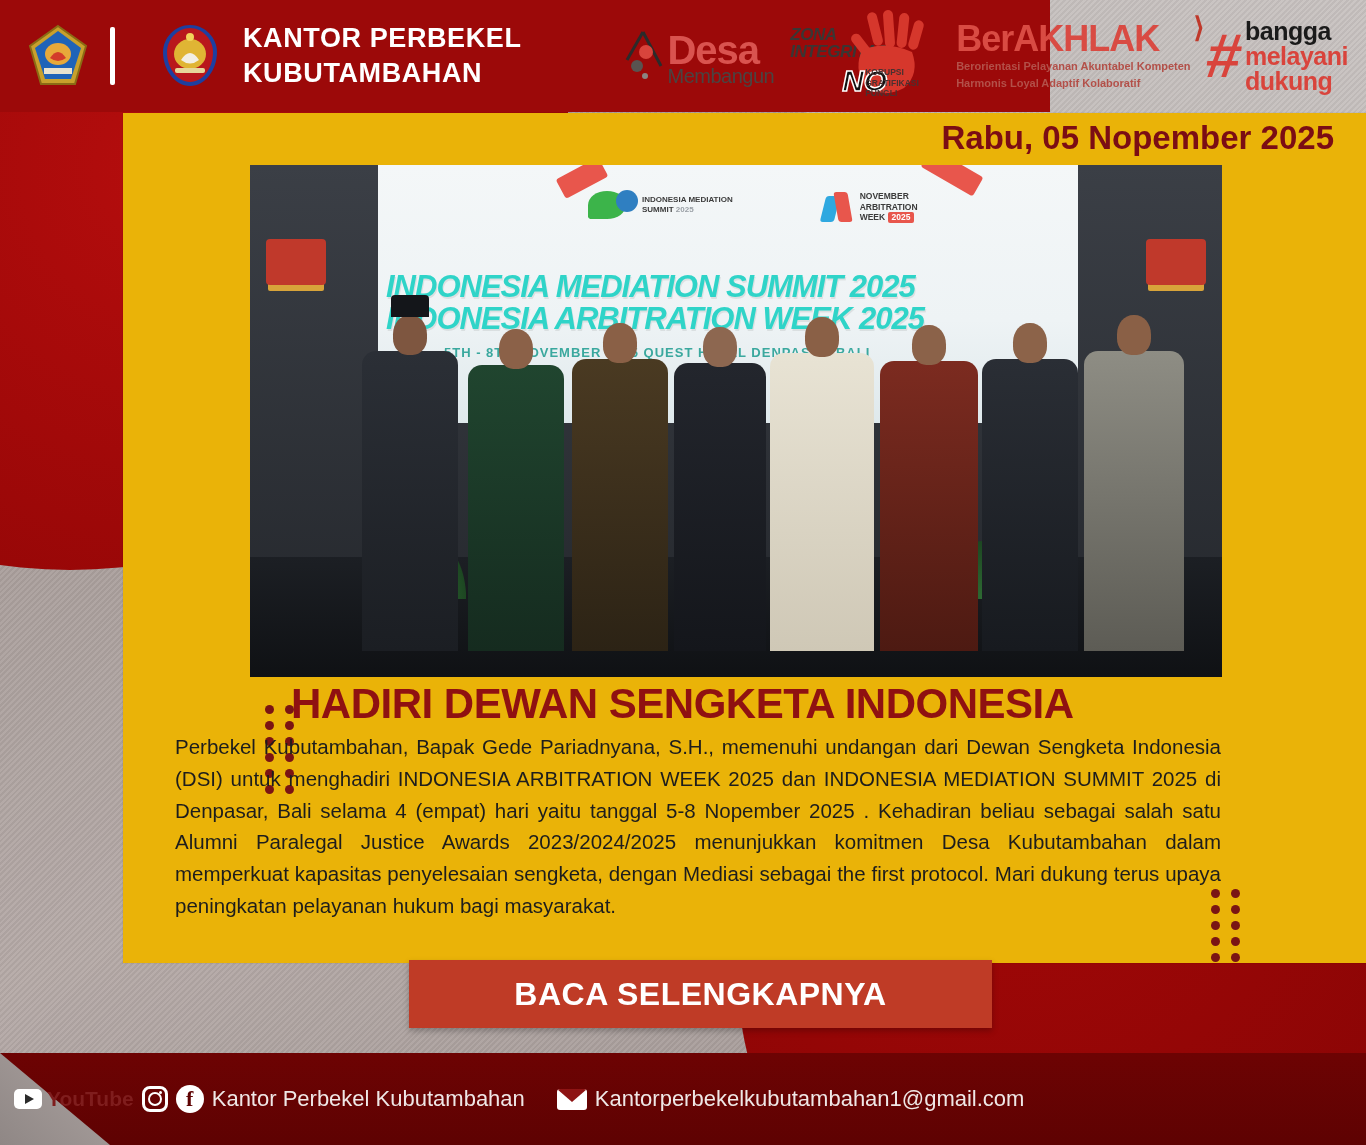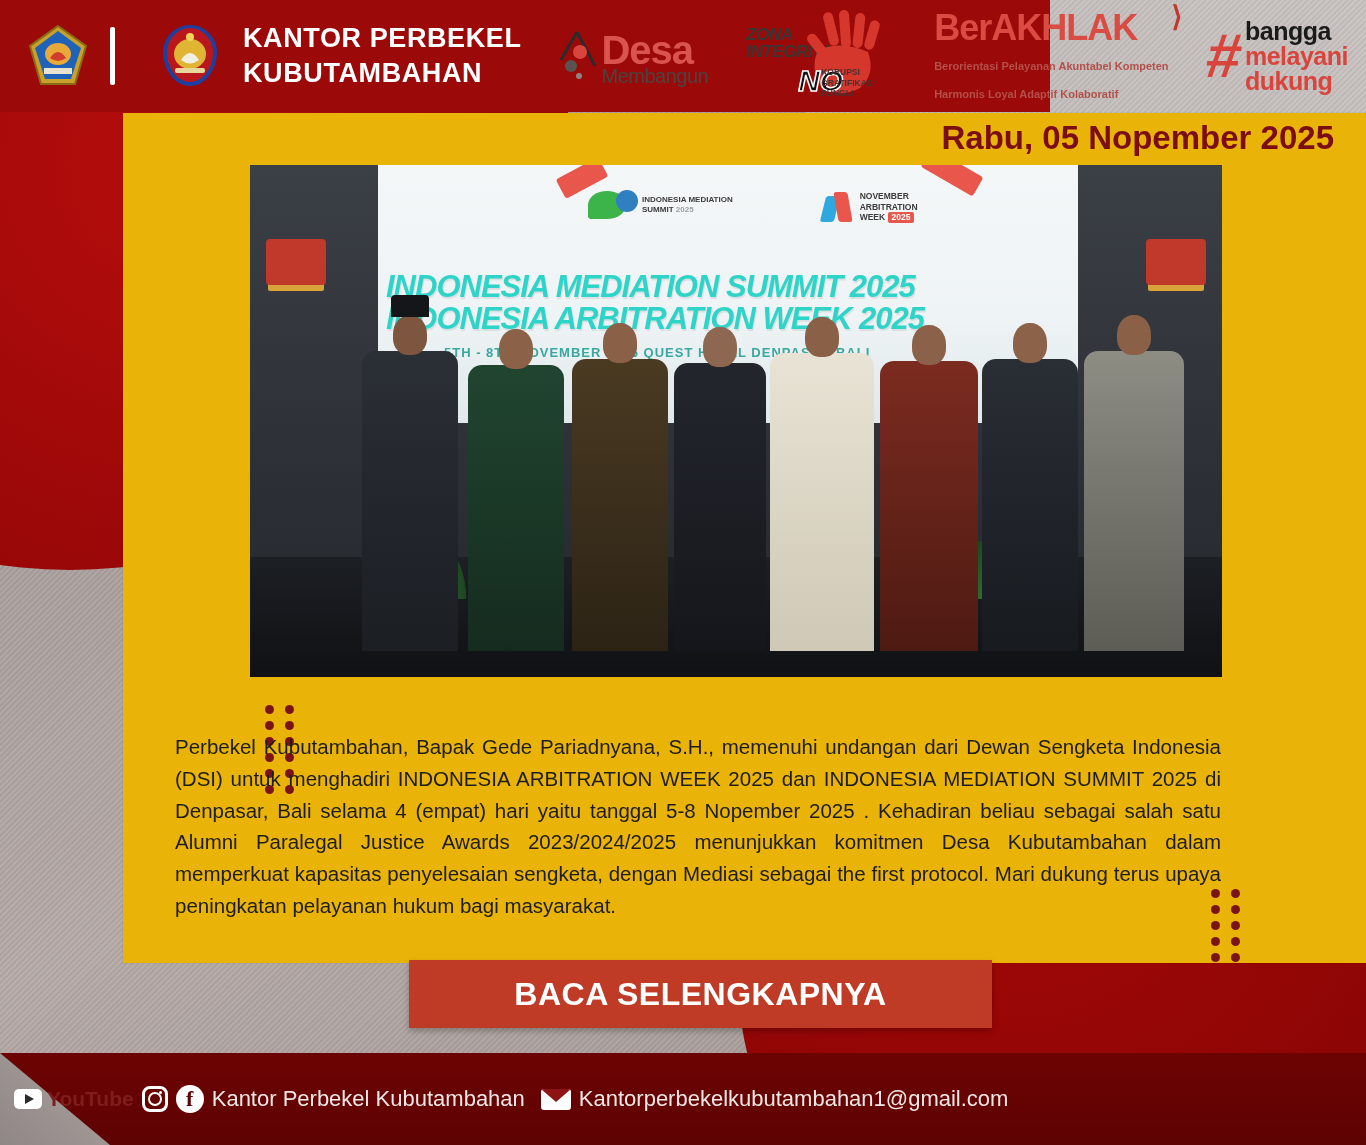--- a/index.html
+++ b/index.html
@@ -72,21 +72,21 @@
   .header-title {
     margin-left: 22px;
     color:#ffffff;
     font-size: 27px;
     font-weight: 700;
     letter-spacing: .6px;
     line-height: 1.28;
   }
   .logos {
     margin-left: auto;
-    display:flex; align-items:center; gap: 38px;
+    display:flex; align-items:center; gap: 16px;
     padding-right: 18px;
   }
   .logo-block { display:flex; align-items:center; }
 
   
   .logo-desa { display:flex; align-items:flex-start; }
   .desa-mark { position:relative; width:46px; height:58px; margin-right:2px; }
   .desa-text { line-height:1; margin-top:4px;}
   .desa-word { font-size:40px; font-weight:700; color:#d9534f; letter-spacing:-1px; }
   .desa-sub  { font-size:20px; color:#4a4442; margin-top:-4px; letter-spacing:-.5px;}
@@ -104,21 +104,21 @@
     -webkit-text-stroke:1.5px #fff;
   }
   .zona-list {
     position:absolute; left:75px; top:57px;
     font-size:8.5px; font-weight:800; color:#4a3030; line-height:1.25;
   }
 
   
   .logo-akhlak { position:relative; }
   .akhlak-main { font-size:36px; font-weight:800; line-height:1; color:#d94b43; letter-spacing:-1px;}
-  .akhlak-sub { font-size:11px; font-weight:700; color:#b35049; line-height:1.35; margin-top:13px;}
+  .akhlak-sub { font-size:11px; font-weight:700; color:#b35049; line-height:1.35; margin-top:2px;}
   .akhlak-arrow { position:absolute; right:-14px; top:-10px; font-size:28px; color:#c0392b; font-weight:900; }
 
   
   .logo-bangga { display:flex; align-items:center; }
   .bangga-hash { font-size:62px; font-weight:900; color:#d9443c; line-height:.82; margin-right:4px; transform: skewX(-8deg);}
   .bangga-lines { line-height:1.0; }
   .bl1 { font-size:25px; font-weight:800; color:#1a1a1a; letter-spacing:-.5px;}
   .bl2 { font-size:25px; font-weight:800; color:#d9443c; letter-spacing:-.5px;}
   .bl3 { font-size:25px; font-weight:800; color:#d9443c; letter-spacing:-.5px;}
 
@@ -234,21 +234,21 @@
   .yt-tri { width:0;height:0;border-left:9px solid #2b2b2b;border-top:5px solid transparent;border-bottom:5px solid transparent;margin-left:2px;}
   .ig-badge { width:26px;height:26px;border:3px solid #fff;border-radius:8px;position:relative;}
   .ig-badge::after{content:"";position:absolute;left:50%;top:50%;transform:translate(-50%,-50%);width:10px;height:10px;border:2.5px solid #fff;border-radius:50%;}
   .ig-badge::before{content:"";position:absolute;right:3px;top:2px;width:3px;height:3px;background:#fff;border-radius:50%;}
   .fb-badge { width:28px;height:28px;border-radius:50%;background:#fff;color:#5e0202;font-weight:900;font-size:22px;display:flex;align-items:center;justify-content:center;font-family:"Liberation Serif",serif;}
   .www-badge { width:30px;height:30px;border-radius:50%;border:2px solid #e6dedd; display:flex;align-items:center;justify-content:center;font-size:9px;font-weight:800;letter-spacing:-.5px;}
   .mail-badge { width:30px;height:21px;background:#fff;border-radius:3px;position:relative;overflow:hidden;}
   .mail-badge::after{content:"";position:absolute;left:0;top:0;border-left:15px solid transparent;border-right:15px solid transparent;border-top:13px solid #8e1414;}
   .f-s1 { margin-left: 14px; }
   .f-s2 { margin-left: 22px; }
-  .f-s3 { margin-left: 16px; }
+  .f-s3 { margin-left: 32px; }
 </style>
 </head>
 <body>
 
 <div id="poster">
 
   <div class="bg-texture"></div>
   <div class="bg-gray-right"></div>
   <div class="shape-red-topleft"></div>
   <div class="shape-red-header"></div>
@@ -440,20 +440,21 @@
       <div class="dot"></div>
         <div class="dot"></div>
       <div class="dot"></div>
         <div class="dot"></div>
       <div class="dot"></div>
         <div class="dot"></div>
       <div class="dot"></div>
         <div class="dot"></div>
     </div>
 
+    <div class="headline">HADIRI DEWAN SENGKETA INDONESIA</div>
 
     <div class="body-text">Perbekel Kubutambahan, Bapak Gede Pariadnyana, S.H., memenuhi undangan dari Dewan Sengketa Indonesia (DSI) untuk menghadiri INDONESIA ARBITRATION WEEK 2025 dan INDONESIA MEDIATION SUMMIT 2025 di Denpasar, Bali selama 4 (empat) hari yaitu tanggal 5-8 Nopember 2025 . Kehadiran beliau sebagai salah satu Alumni Paralegal Justice Awards 2023/2024/2025 menunjukkan komitmen Desa Kubutambahan dalam memperkuat kapasitas penyelesaian sengketa, dengan Mediasi sebagai the first protocol. Mari dukung terus upaya peningkatan pelayanan hukum bagi masyarakat.</div>
 
     <div class="dots-right">
       <div class="dot"></div>
         <div class="dot"></div>
       <div class="dot"></div>
         <div class="dot"></div>
       <div class="dot"></div>
         <div class="dot"></div>

